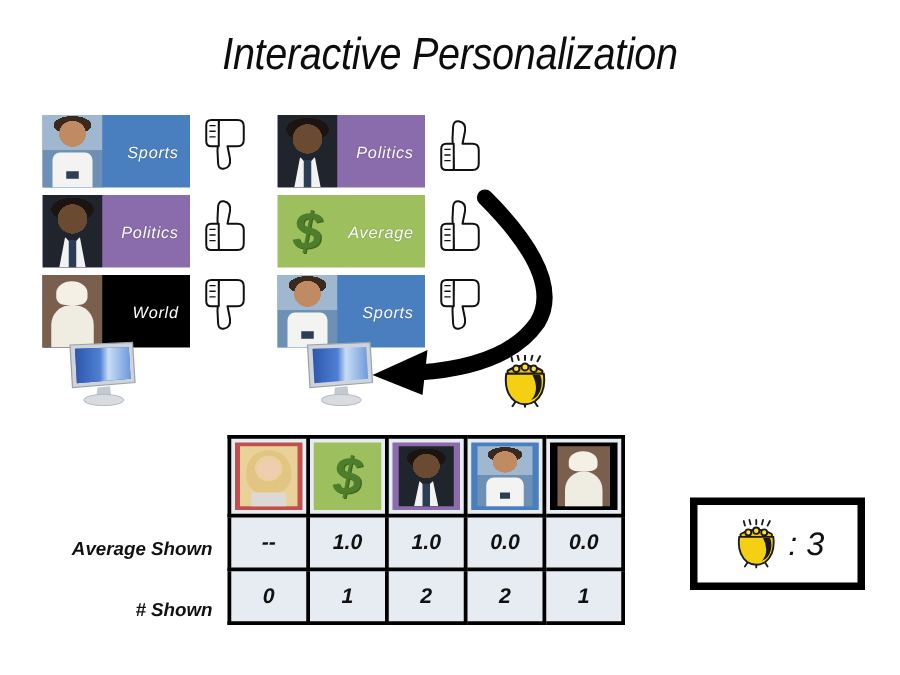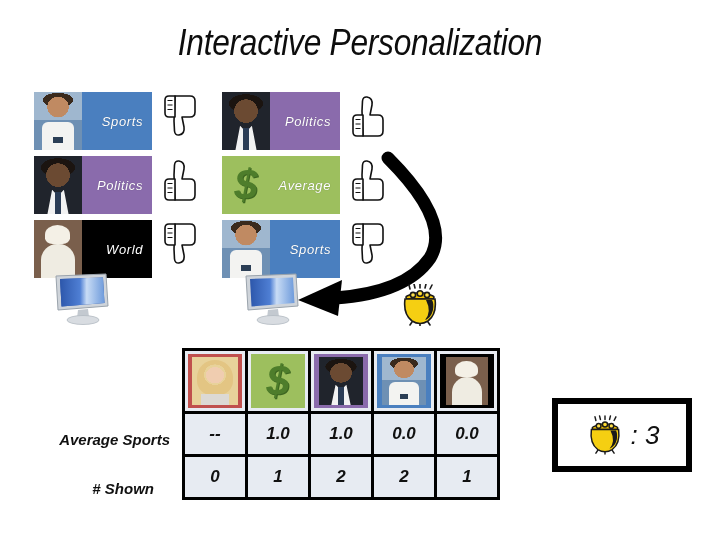--- a/index.html
+++ b/index.html
@@ -260,22 +260,22 @@
       <path d="M9 12 Q22 5 35 12 Q37 13 35 15 L9 15 Q7 13 9 12 Z" fill="#f2c200"></path>
       <path d="M7 15 L37 15 Q39 30 30 37 Q22 42 14 37 Q5 30 7 15 Z" fill="#f5cf12"></path>
       <path d="M28 16 Q34 28 27 36 Q33 34 35 26 Q36 19 34 16 Z" fill="#1a1a1a" stroke="none"></path>
       <circle cx="15" cy="11" r="2.6" fill="#ffe14d"></circle>
       <circle cx="22" cy="9.5" r="2.8" fill="#ffdc33"></circle>
       <circle cx="29" cy="11" r="2.6" fill="#ffe14d"></circle>
       <path d="M14 38 L12 41 M22 40 L22 42 M30 38 L32 41" stroke-linecap="round" fill="none"></path>
     </g>
   </svg>
 
-  <div class="rowlabel" style="left:20px;top:431px;">Average Sports</div>
-  <div class="rowlabel" style="left:4px;top:480px;"># Shown</div>
+  <div class="rowlabel" style="left:20px;top:431px;">Average Shown</div>
+  <div class="rowlabel" style="left:20px;top:480px;"># Shown</div>
 
   <table class="tbl">
     <tbody>
         <tr class="imgrow">
       <td>
         <div class="cellimg" style="background:#c0504d;">
           <div class="face celeb" style="left:4px;top:3px;width:46px;height:48px;"></div>
         </div>
       </td>
       <td>

